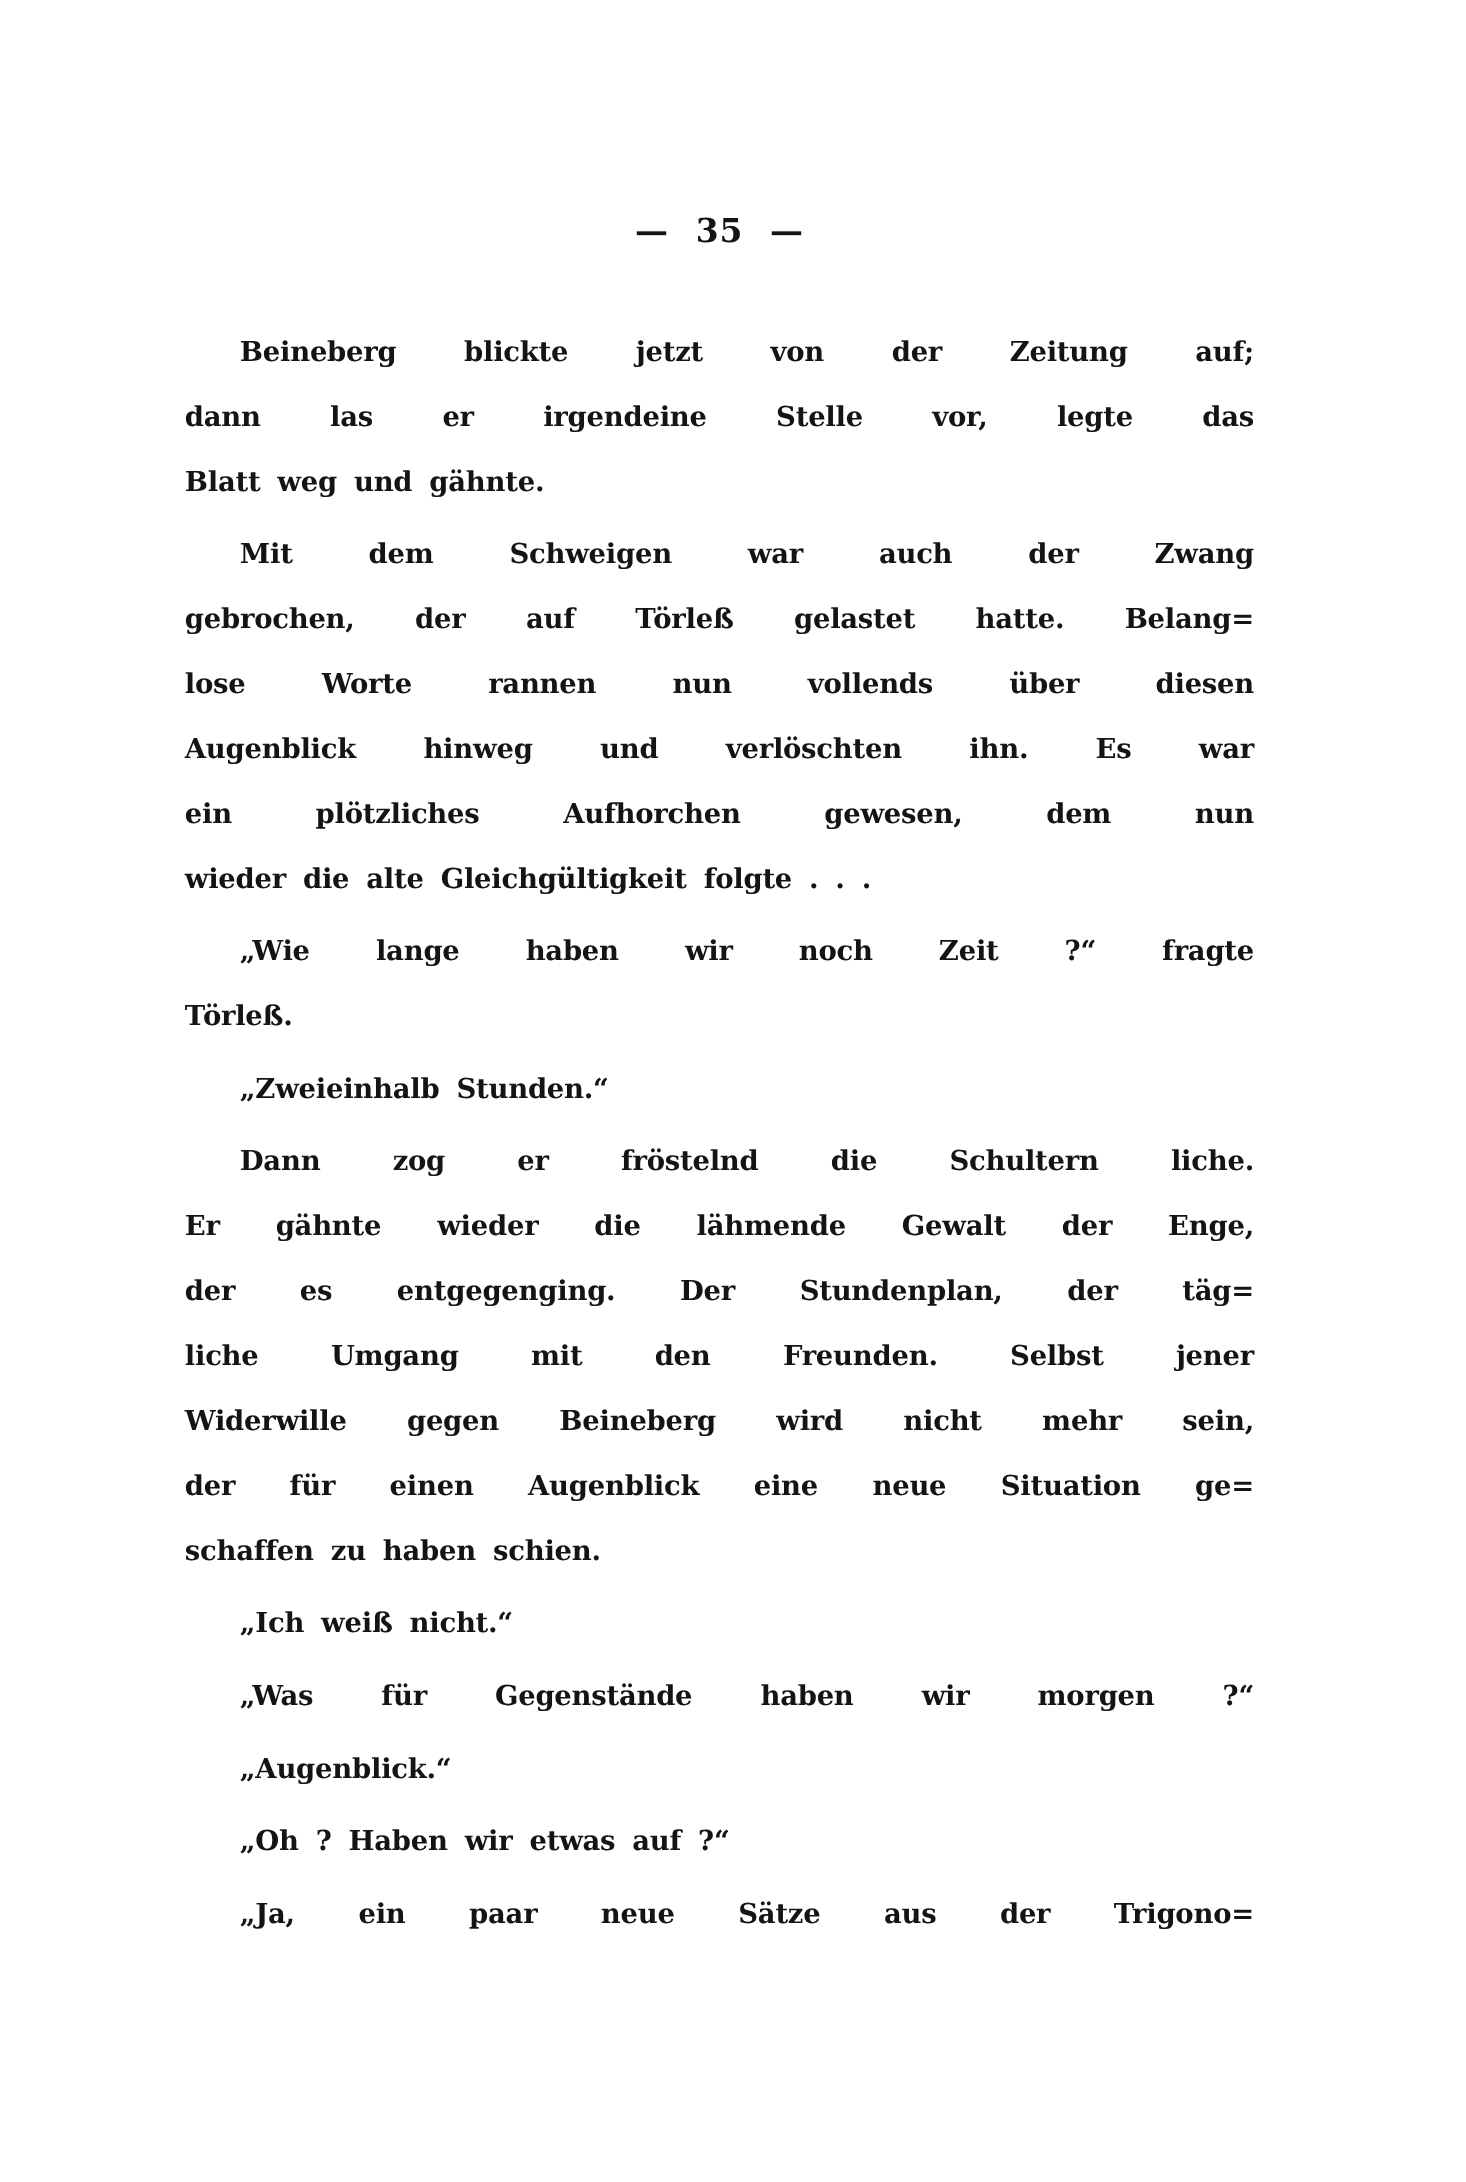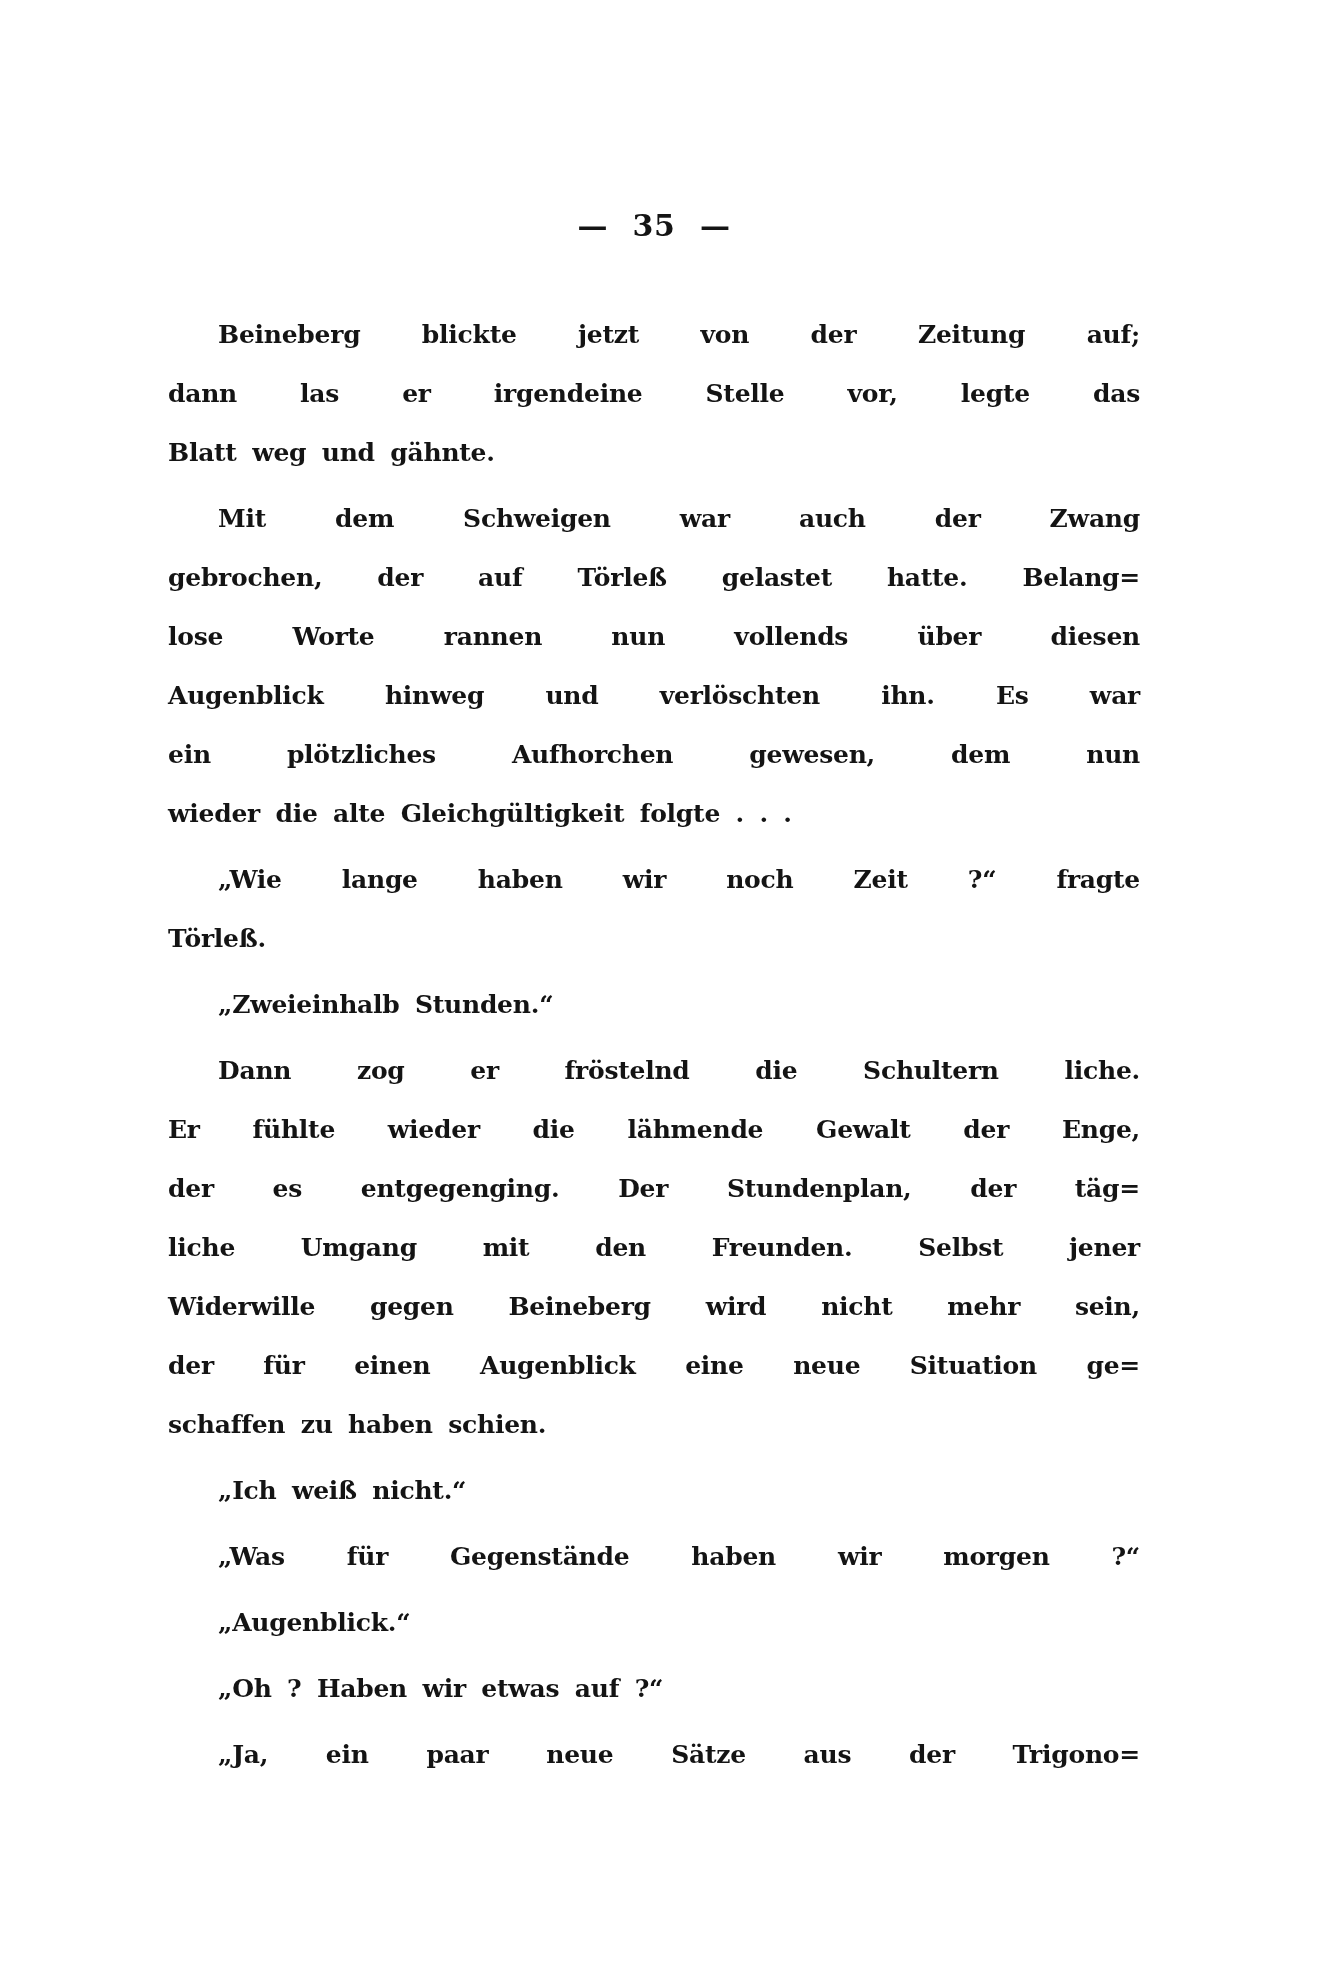--- a/index.html
+++ b/index.html
@@ -18,21 +18,21 @@
     font-weight: 700;
     padding: 196px 193px 0 168px;
     overflow: hidden;
   }
   .pagenum {
     font-size: 30px;
     line-height: 30px;
     text-align: center;
     word-spacing: 0.45em;
     letter-spacing: 0.02em;
-    margin: 15px 0 64px 0;
+    margin: 0 0 64px 0;
   }
   .para {
     margin: 0 0 7px 0;
   }
   .ln {
     font-size: 25px;
     line-height: 59px;
     letter-spacing: -0.01em;
     text-align: justify;
     white-space: nowrap;
@@ -76,21 +76,21 @@
       <div class="ln fill ind">„Wie lange haben wir noch Zeit ?“ fragte</div>
       <div class="ln end">Törleß.</div>
     </div>
 
     <div class="para">
       <div class="ln end ind">„Zweieinhalb Stunden.“</div>
     </div>
 
     <div class="para">
       <div class="ln fill ind">Dann zog er fröstelnd die Schultern liche.</div>
-      <div class="ln fill">Er fühlte wieder die lähmende Gewalt der Enge,</div>
+      <div class="ln fill">Er gähnte wieder die lähmende Gewalt der Enge,</div>
       <div class="ln fill">der es entgegenging. Der Stundenplan, der täg=</div>
       <div class="ln fill">liche Umgang mit den Freunden. Selbst jener</div>
       <div class="ln fill">Widerwille gegen Beineberg wird nicht mehr sein,</div>
       <div class="ln fill">der für einen Augenblick eine neue Situation ge=</div>
       <div class="ln end">schaffen zu haben schien.</div>
     </div>
 
 
     <div class="para">
       <div class="ln end ind">„Ich weiß nicht.“</div>

